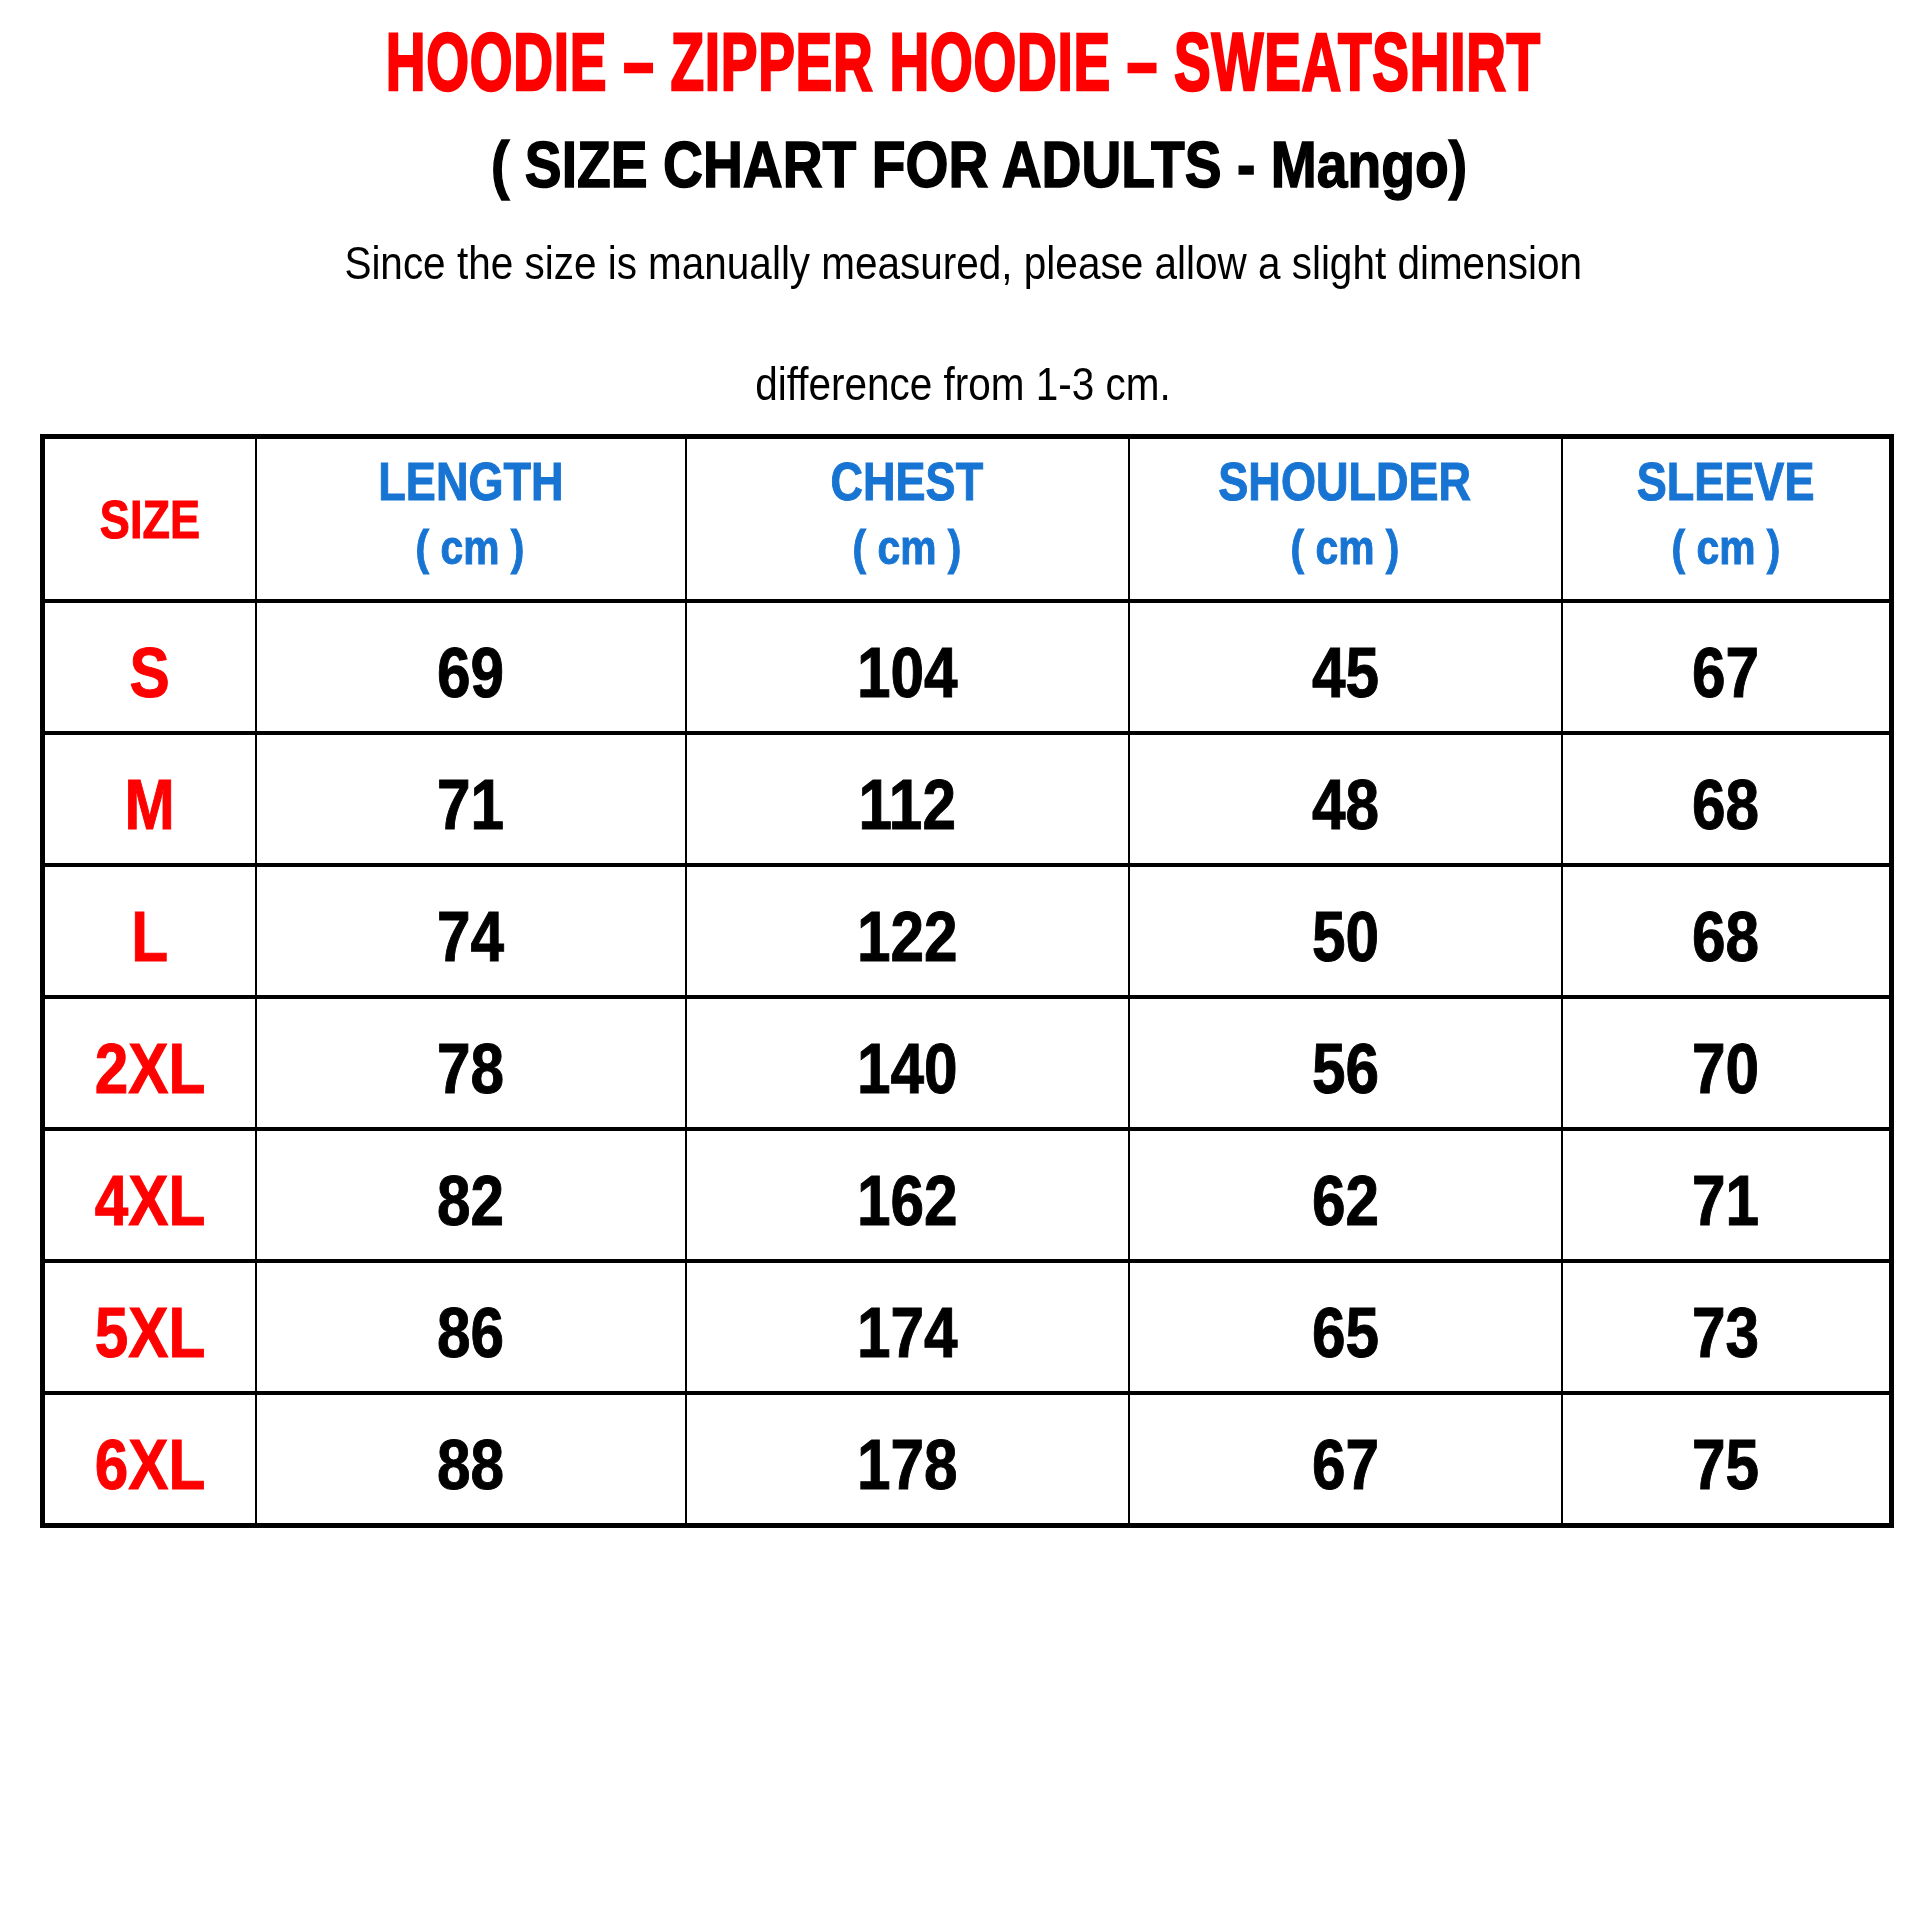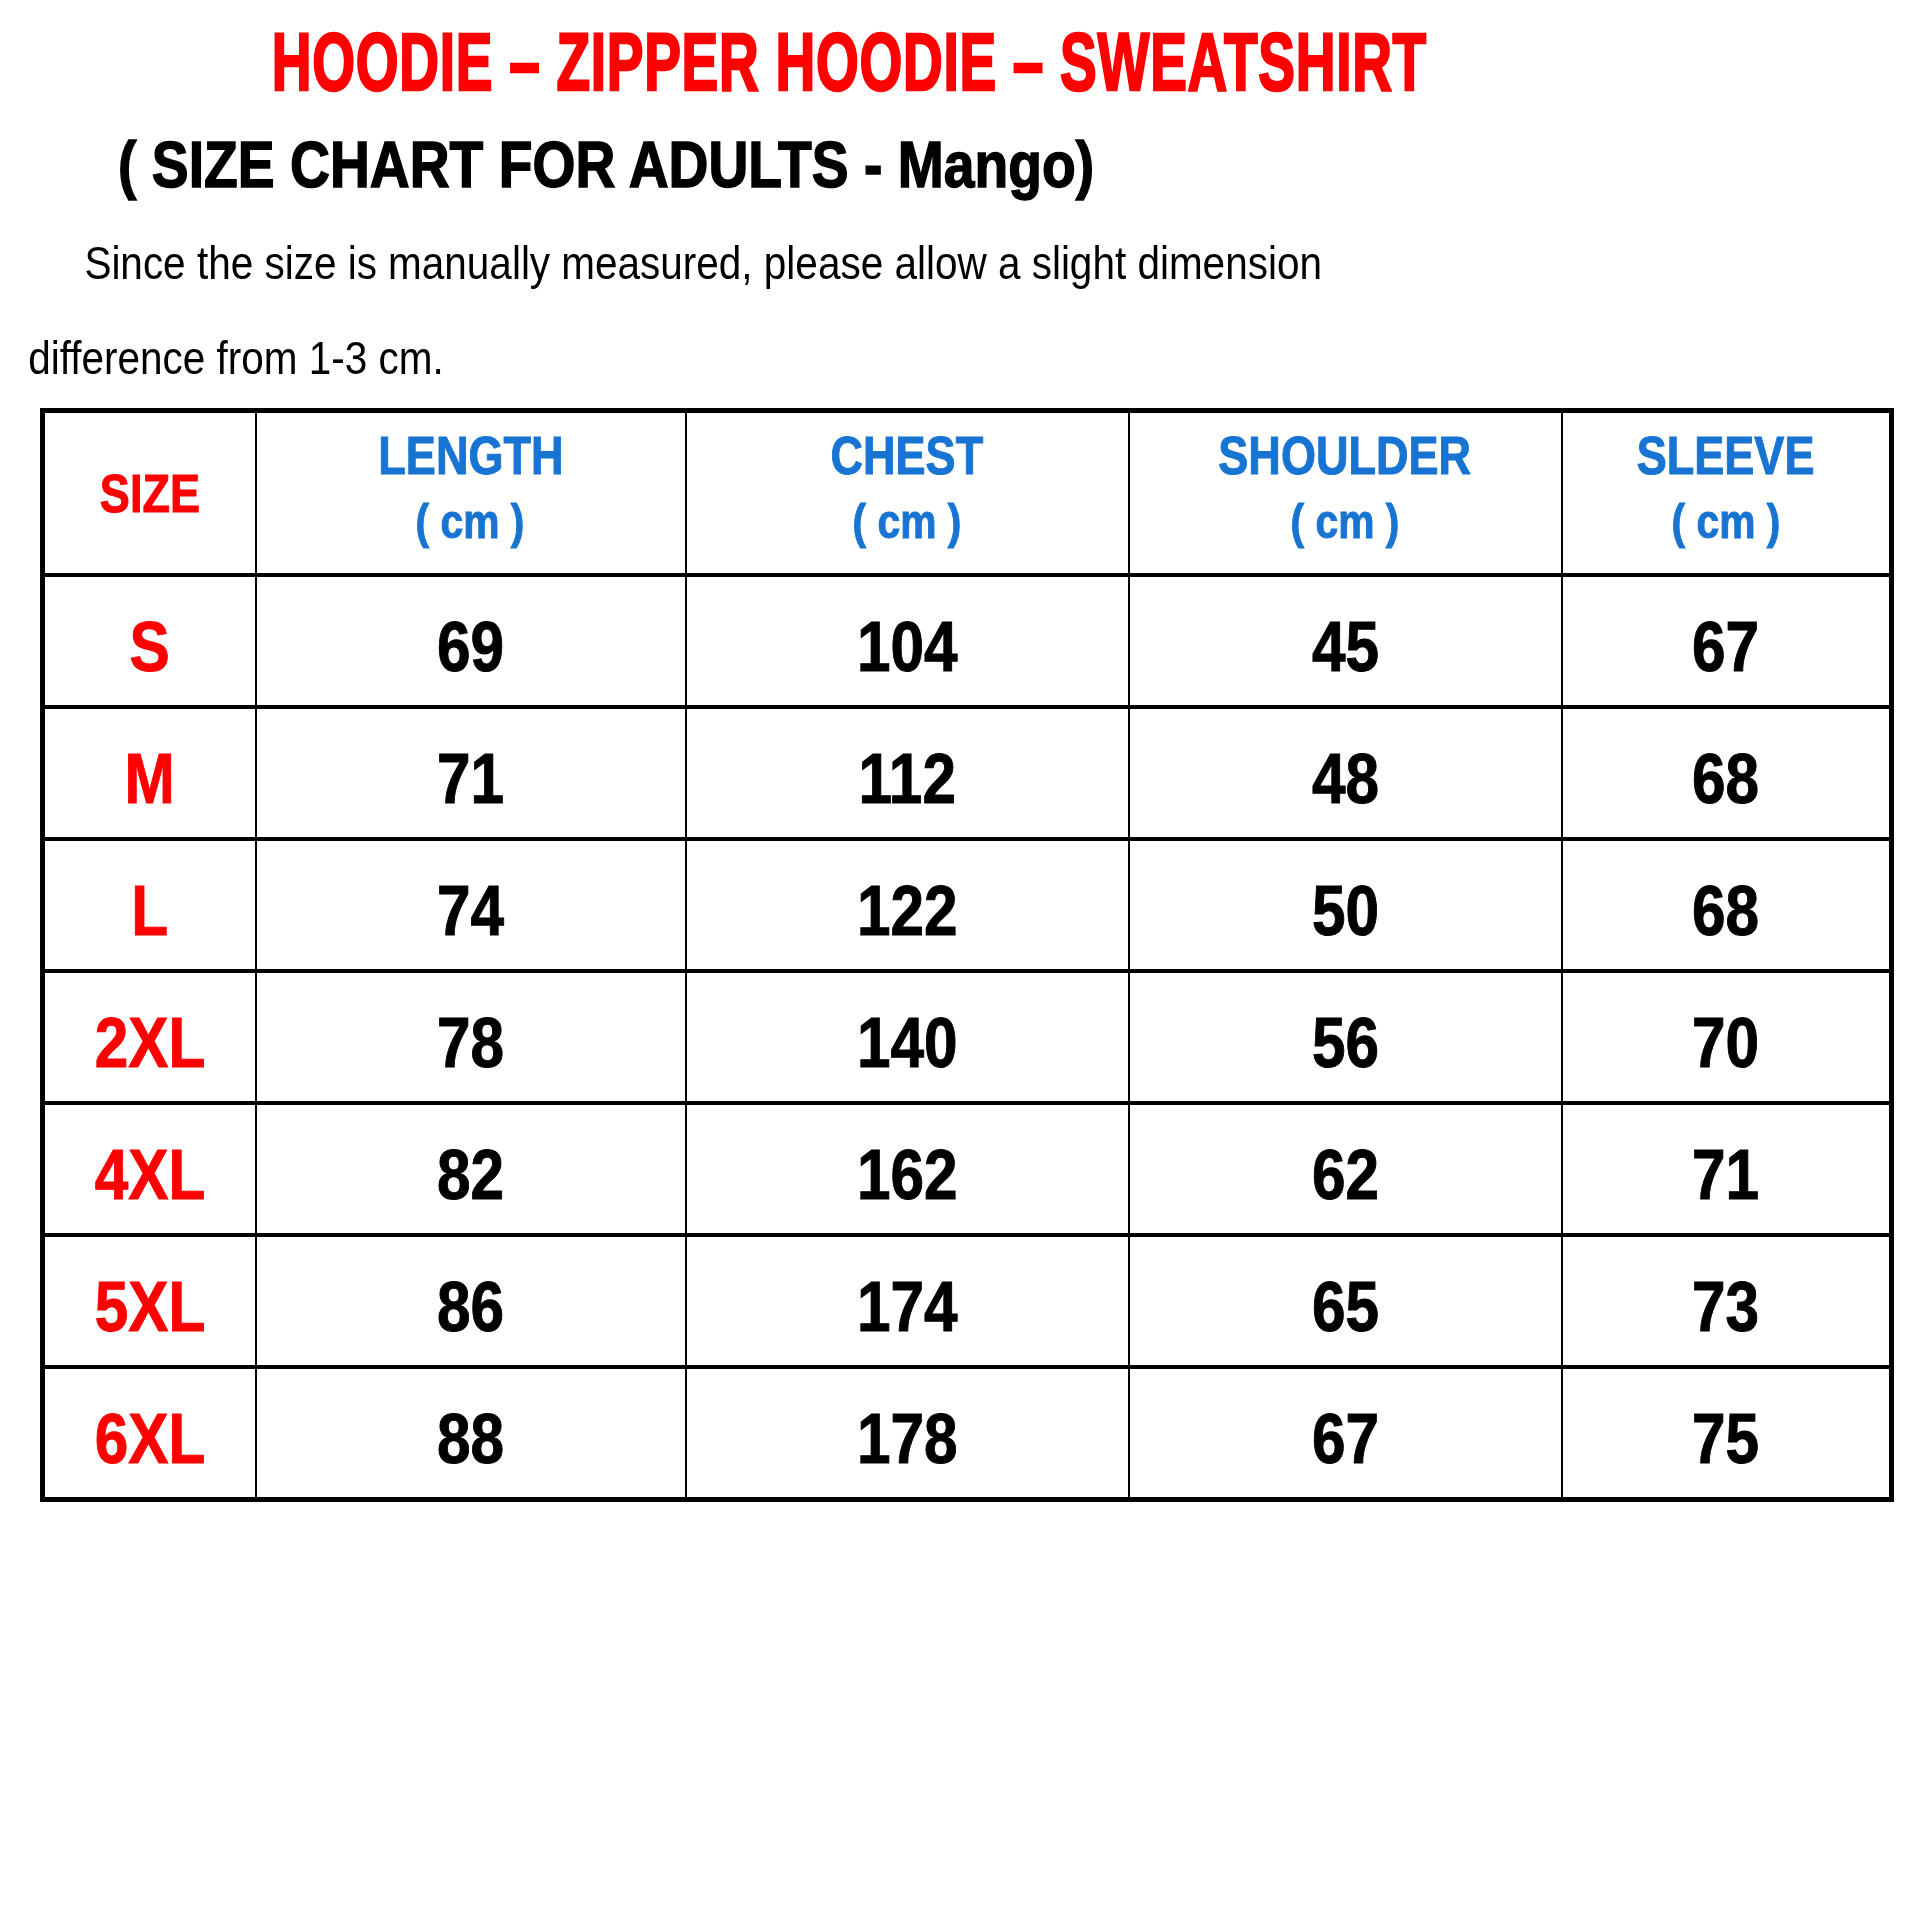--- a/index.html
+++ b/index.html
@@ -4,38 +4,38 @@
 <style>
   html, body { margin: 0; padding: 0; background: #ffffff; }
   .page {
     position: relative;
     width: 1927px;
     height: 1923px;
     background: #ffffff;
     font-family: "Liberation Sans", sans-serif;
     overflow: hidden;
   }
-  .center { text-align: left; }
+  .center { text-align: center; }
   .cond { display: inline-block; white-space: nowrap; transform-origin: 50% 50%; }
 
   .title-line { margin: 0; padding-top: 20px; line-height: 1.05; }
   .title-text {
     font-size: 81px; font-weight: 700; color: #ff0000;
     transform: scaleX(0.68);
     -webkit-text-stroke: 2.5px currentColor;
     letter-spacing: 1px;
   }
   .subtitle-line { margin-top: 26px; line-height: 1.05; padding-left: 32px; }
   .subtitle-text {
     font-size: 65px; font-weight: 700; color: #000000;
     transform: scaleX(0.85);
     -webkit-text-stroke: 1.5px currentColor;
   }
   .note-line { margin-top: 40px; line-height: 1.05; }
-  .note-line.second { margin-top: 46px; }
+  .note-line.second { margin-top: 72px; }
   .note-text {
     font-size: 46px; font-weight: 400; color: #000000;
     transform: scaleX(0.88);
   }
 
   table.size-chart {
     margin-left: 40px; margin-top: 26px;
     width: 1847px;
     table-layout: fixed;
     border-collapse: collapse;

